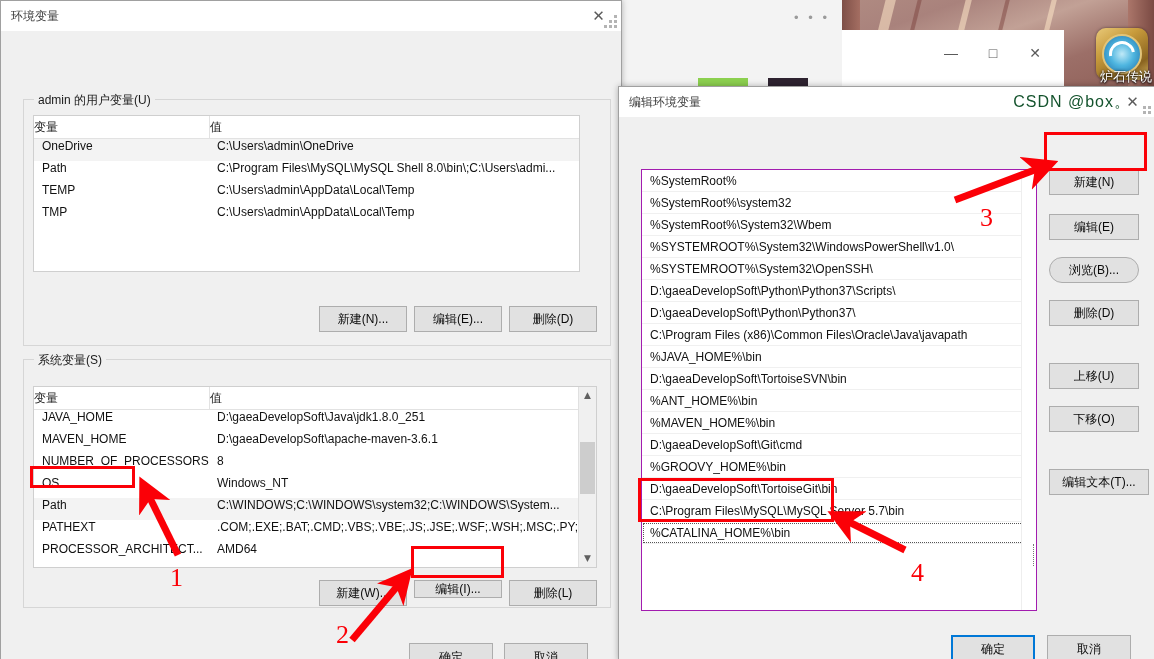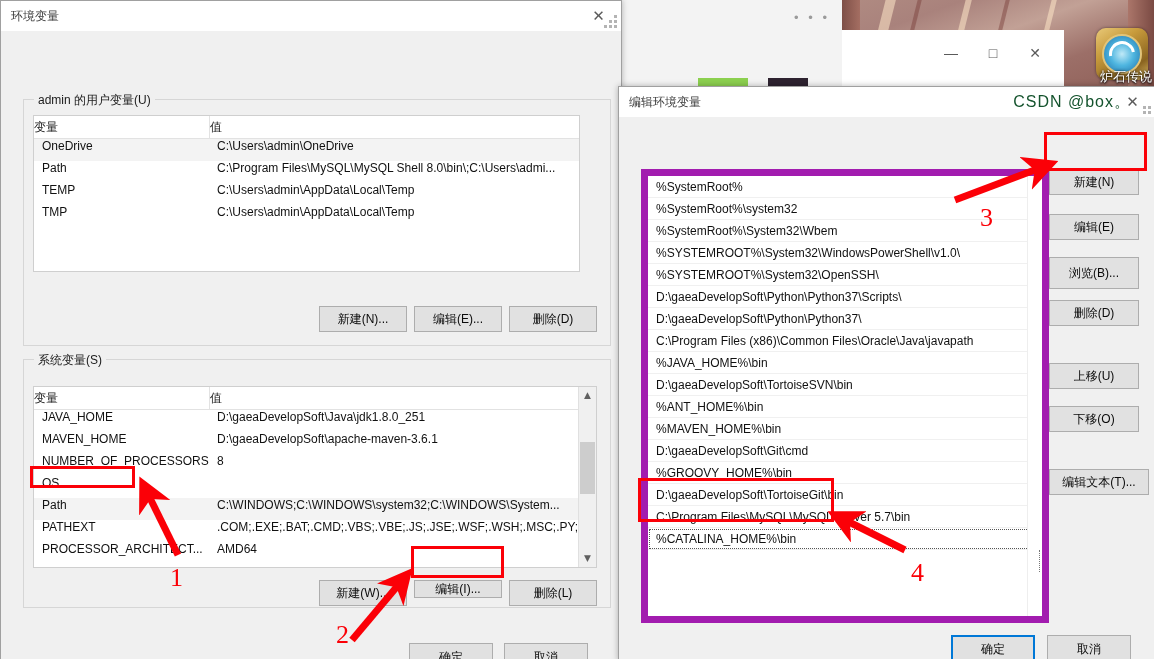--- a/index.html
+++ b/index.html
@@ -185,21 +185,21 @@
     display: flex; align-items: center; justify-content: center;
     white-space: nowrap;
     box-sizing: border-box;
   }
   .btn.focus { border: 2px solid #0078d7; }
 
   
   .listbox {
     position: absolute;
     background: #ffffff;
-    border: 7px solid #a21caf;
+    border: 1px solid #a21caf;
     overflow: hidden;
   }
   .listbox .litem {
     height: 22px; line-height: 22px;
     padding-left: 8px;
     font-size: 12px; color: #111;
     border-bottom: 1px solid #f0f0f0;
     white-space: nowrap; overflow: hidden;
     box-sizing: border-box;
   }
@@ -342,20 +342,21 @@
         <div class="trow">
           <div class="cell c1">MAVEN_HOME</div>
           <div class="cell c2">D:\gaeaDevelopSoft\apache-maven-3.6.1</div>
         </div>
         <div class="trow">
           <div class="cell c1">NUMBER_OF_PROCESSORS</div>
           <div class="cell c2">8</div>
         </div>
         <div class="trow">
           <div class="cell c1">OS</div>
+          <div class="cell c2">Windows_NT</div>
         </div>
         <div class="trow alt">
           <div class="cell c1">Path</div>
           <div class="cell c2">C:\WINDOWS;C:\WINDOWS\system32;C:\WINDOWS\System...</div>
         </div>
         <div class="trow">
           <div class="cell c1">PATHEXT</div>
           <div class="cell c2">.COM;.EXE;.BAT;.CMD;.VBS;.VBE;.JS;.JSE;.WSF;.WSH;.MSC;.PY;.P...</div>
         </div>
         <div class="trow">
@@ -415,21 +416,21 @@
         <div class="litem">D:\gaeaDevelopSoft\TortoiseGit\bin</div>
         <div class="litem">C:\Program Files\MySQL\MySQL Server 5.7\bin</div>
         <div class="litem focused">%CATALINA_HOME%\bin</div>
         <div class="list-scroll">
           <div class="dotted" style="top:374px; height:22px;"></div>
         </div>
       </div>
 
       <div class="btn" style="left:430px; top:52px; width:90px; height:26px;">新建(N)</div>
       <div class="btn" style="left:430px; top:97px; width:90px; height:26px;">编辑(E)</div>
-      <div class="btn" style="left:430px; top:140px; width:90px; height:32px;">浏览(B)...</div>
+      <div class="btn" style="left:430px; top:140px; width:90px; height:26px;border-radius:13px;">浏览(B)...</div>
       <div class="btn" style="left:430px; top:183px; width:90px; height:26px;">删除(D)</div>
       <div class="btn" style="left:430px; top:246px; width:90px; height:26px;">上移(U)</div>
       <div class="btn" style="left:430px; top:289px; width:90px; height:26px;">下移(O)</div>
       <div class="btn" style="left:430px; top:352px; width:100px; height:26px;">编辑文本(T)...</div>
 
       <div class="btn focus" style="left:332px; top:518px; width:84px; height:28px;">确定</div>
       <div class="btn" style="left:428px; top:518px; width:84px; height:28px;">取消</div>
 
       <div class="watermark">CSDN @box。</div>
 

